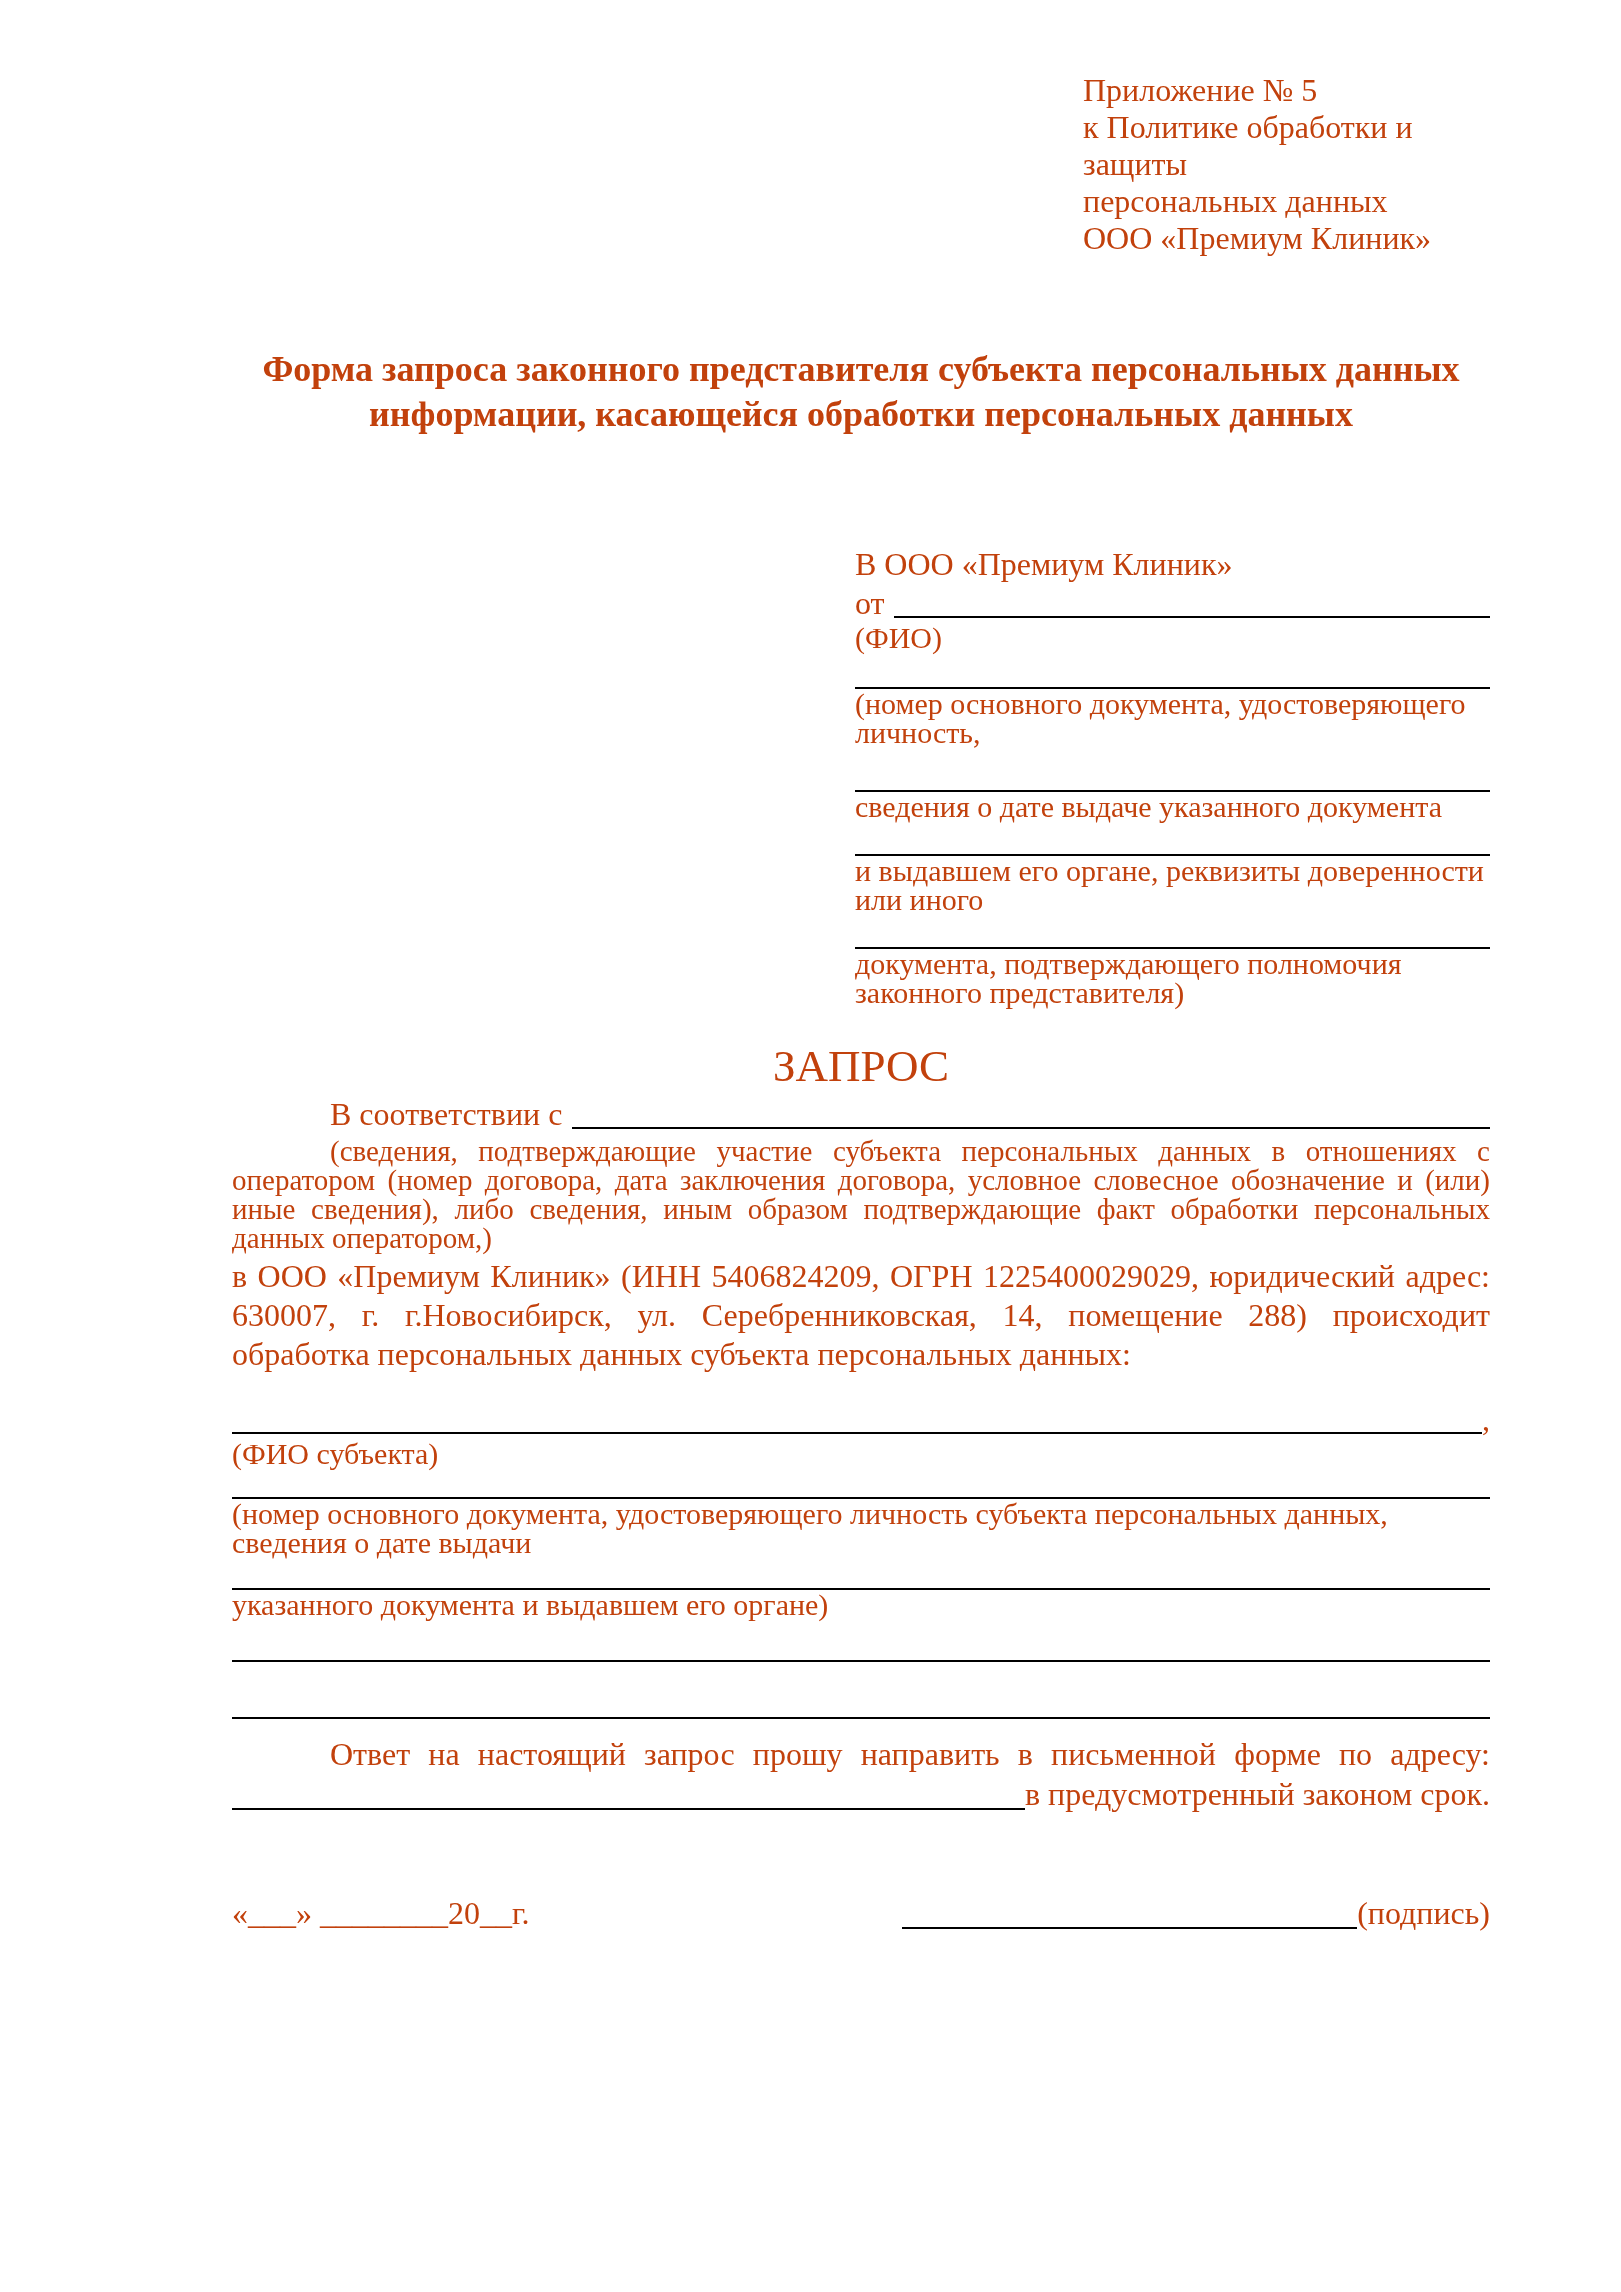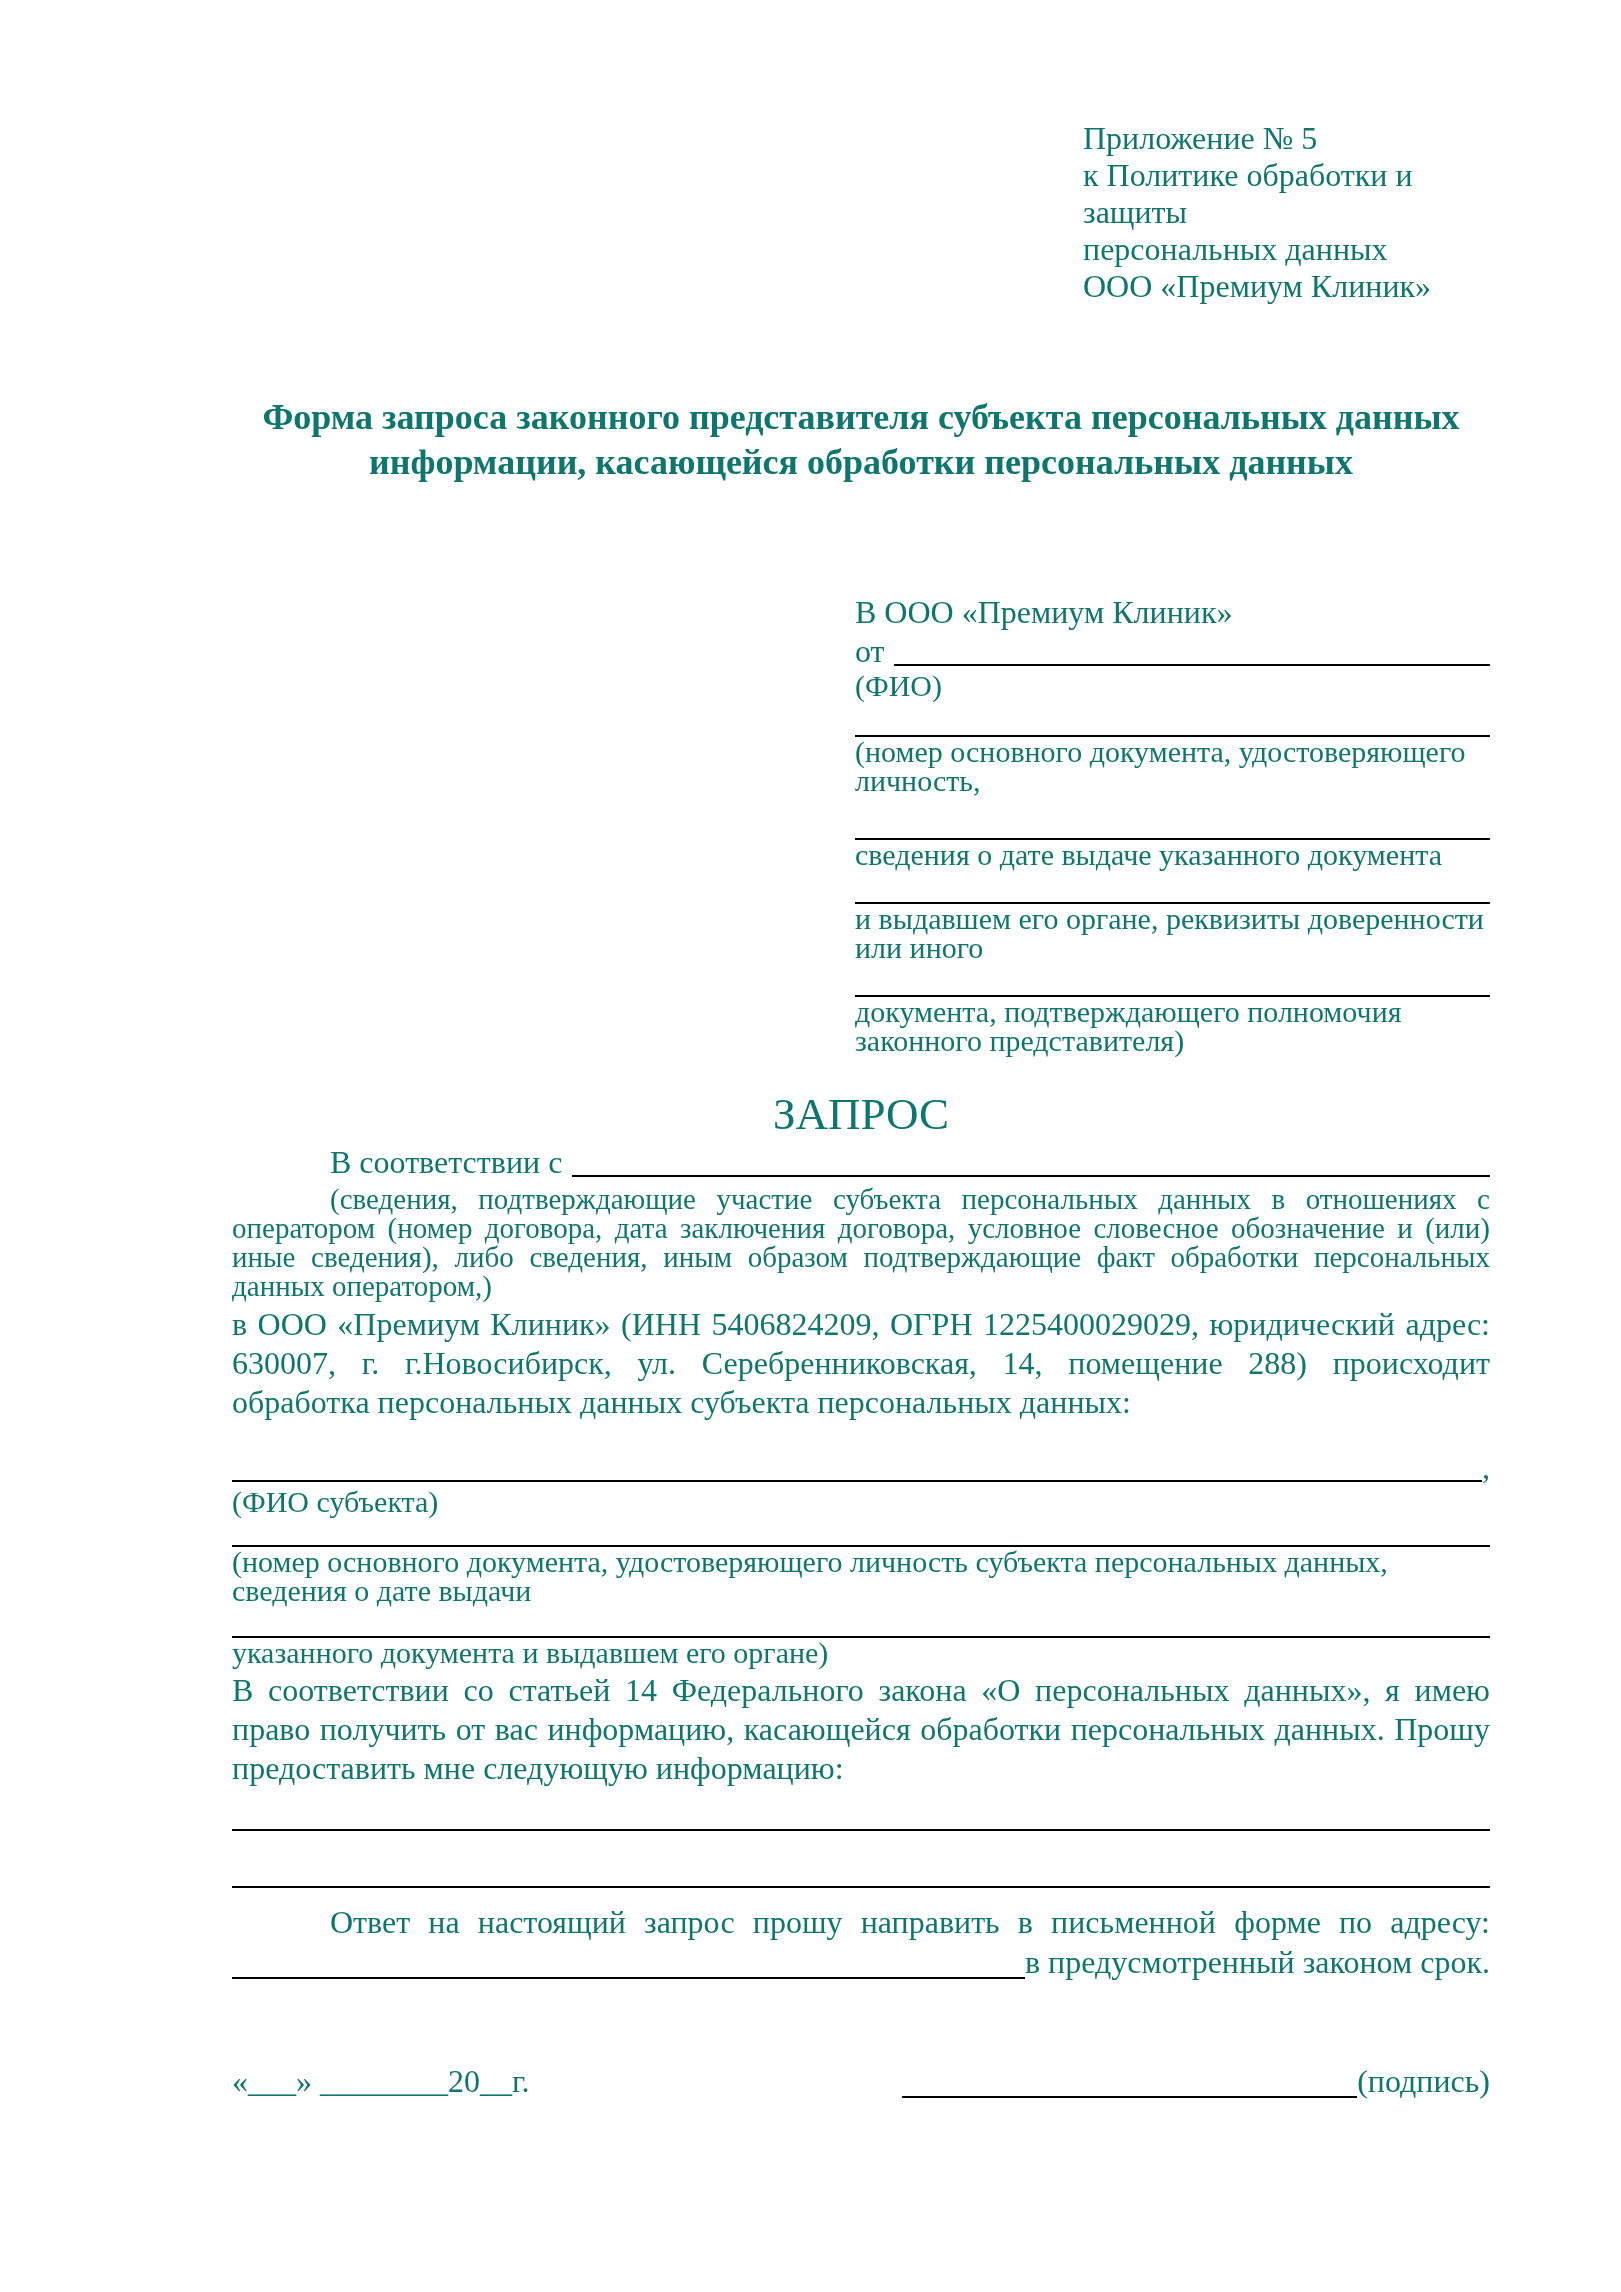--- a/index.html
+++ b/index.html
@@ -2,23 +2,23 @@
 <html><head>
 <meta charset="utf-8">
 <style>
   html, body { margin: 0; padding: 0; background: #ffffff; }
   .page {
     position: relative;
     width: 1621px;
     height: 2293px;
     box-sizing: border-box;
     background: #ffffff;
-    color: #0f766e;
+    color: #c2410c;
     font-family: "Liberation Serif", "DejaVu Serif", serif;
-    padding: 120px 131px 0 232px;
+    padding: 72px 131px 0 232px;
     overflow: hidden;
   }
   
   .appendix {
     margin-left: 851px;
     font-size: 32px;
     line-height: 37px;
   }
   
   .doc-title {
@@ -175,21 +175,20 @@
     <span>,</span>
   </div>
   <div class="cap">(ФИО субъекта)</div>
 
   <div class="full-line"></div>
   <div class="cap">(номер основного документа, удостоверяющего личность субъекта персональных данных, сведения о дате выдачи</div>
 
   <div class="full-line h32"></div>
   <div class="cap">указанного документа и выдавшем его органе)</div>
 
-  <p class="body-para">В соответствии со статьей 14 Федерального закона «О персональных данных», я имею право получить от вас информацию, касающейся обработки персональных данных. Прошу предоставить мне следующую информацию:</p>
 
   <div class="blank1"></div>
   <div class="blank2"></div>
 
   <p class="reply-first">Ответ на настоящий запрос прошу направить в письменной форме по адресу:</p>
   <div class="reply-second">
     <span class="fill nolabel"></span>
     <span>в предусмотренный законом срок.</span>
   </div>
 

